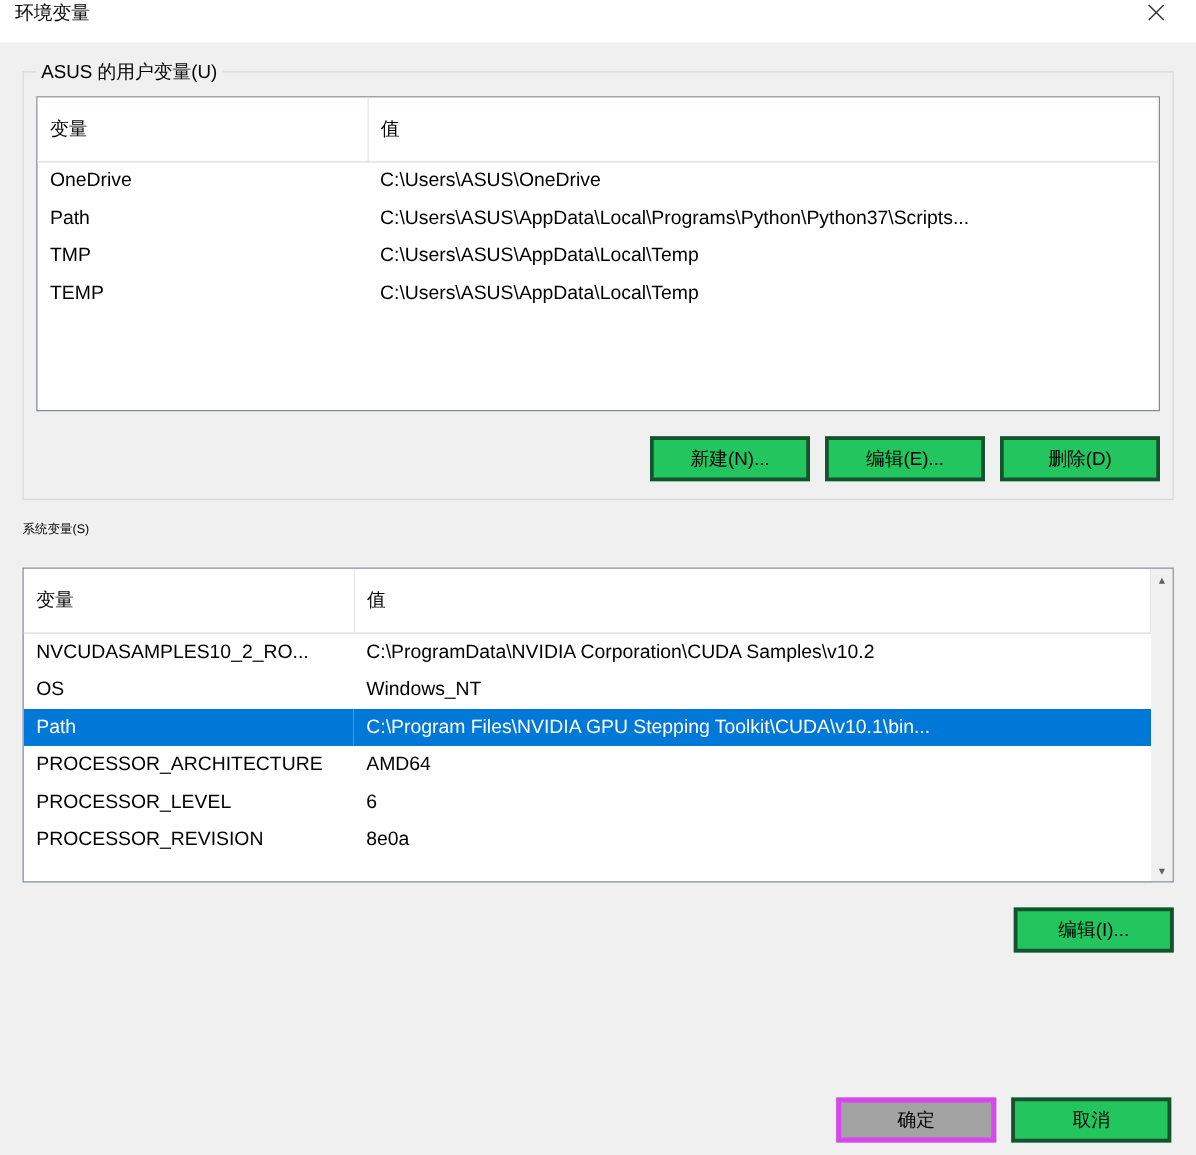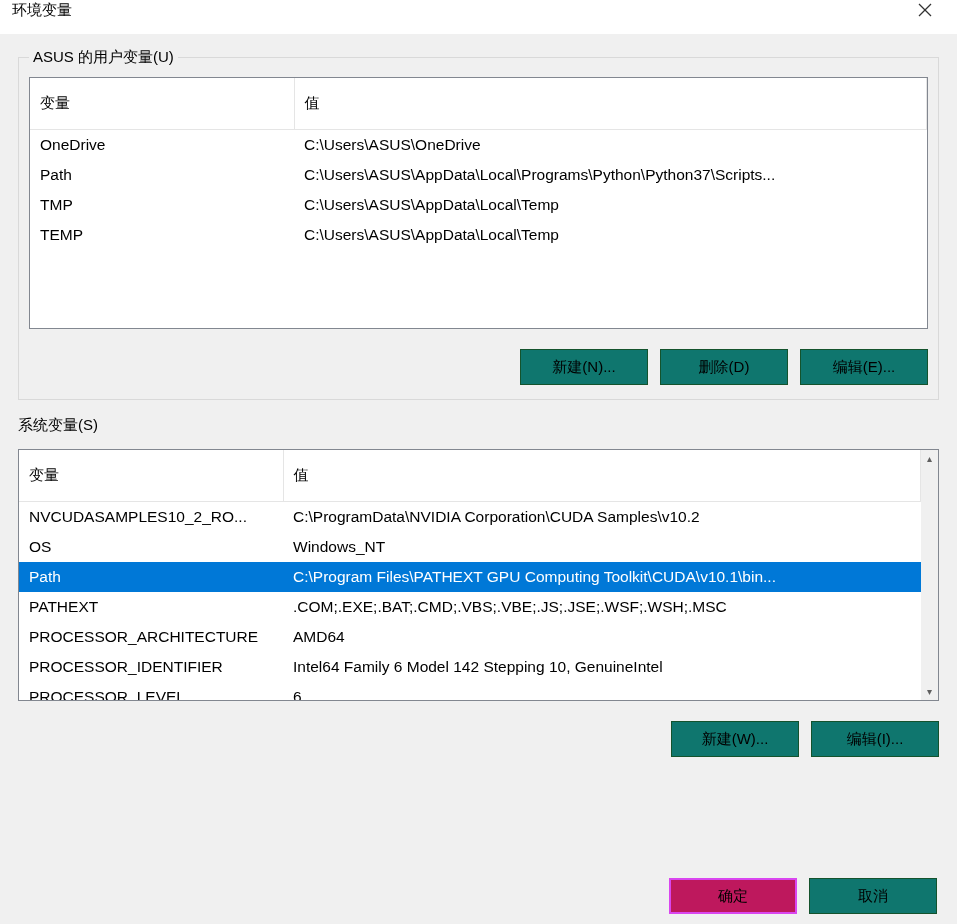--- a/index.html
+++ b/index.html
@@ -78,28 +78,28 @@
 .col-var { width: 264px; }
 .btn-row {
   display: flex;
   justify-content: flex-end;
   gap: 12px;
   margin-top: 20px;
 }
 button {
   width: 128px;
   height: 36px;
-  background: #0f766e;
-  border: 1px solid #14532d;
+  background: #22c55e;
+  border: 3px solid #14532d;
   font-family: inherit;
   font-size: 15px;
   color: #000;
   cursor: pointer;
 }
-button.primary { border: 2px solid #d946ef; background: #be185d; }
+button.primary { border: 4px solid #d946ef; background: #a3a3a3; }
 .scrollbar {
   position: absolute;
   right: 0; top: 0; bottom: 0;
   width: 17px;
   background: #f0f0f0;
   display:flex; flex-direction:column;
 }
 .scroll-arrow {
   height: 17px;
   display:flex; align-items:center; justify-content:center;
@@ -107,21 +107,21 @@
 }
 .scroll-thumb {
   background:#cdcdcd;
   width:100%;
   flex: 0 0 70px;
   margin-top: 90px;
 }
 .scroll-track { flex:1; position:relative; }
 .spacer { flex:1; }
 .sys-group { border:none; padding:0; margin-bottom:16px; }
-.sys-legend { font-size:15px; margin-bottom:14px; padding:0; }
+.sys-legend { font-size:10px; margin-bottom:24px; padding:0; }
 .bottom-row {
   display:flex; justify-content:flex-end; gap:12px;
   padding: 12px 2px 0 0;
 }
 </style>
 </head>
 <body>
 
 <div class="title-bar">
   <span class="title-text">环境变量</span>
@@ -164,22 +164,22 @@
             </tr>
             <tr>
               <td>TEMP</td>
               <td>C:\Users\ASUS\AppData\Local\Temp</td>
             </tr>
           </tbody>
       </table>
     </div>
     <div class="btn-row">
       <button>新建(N)...</button>
+      <button>编辑(E)...</button>
       <button>删除(D)</button>
-      <button>编辑(E)...</button>
     </div>
   </fieldset>
 
   <div class="sys-group">
     <div class="sys-legend">系统变量(S)</div>
     <div class="table-wrap sys-table">
       <table style="width:calc(100% - 17px)">
         <colgroup>
             <col class="col-var">
             <col>
@@ -194,54 +194,45 @@
             <tr>
               <td>NVCUDASAMPLES10_2_RO...</td>
               <td>C:\ProgramData\NVIDIA Corporation\CUDA Samples\v10.2</td>
             </tr>
             <tr>
               <td>OS</td>
               <td>Windows_NT</td>
             </tr>
             <tr class="sel">
               <td>Path</td>
-              <td>C:\Program Files\PATHEXT GPU Computing Toolkit\CUDA\v10.1\bin...</td>
-            </tr>
-            <tr>
-              <td>PATHEXT</td>
-              <td>.COM;.EXE;.BAT;.CMD;.VBS;.VBE;.JS;.JSE;.WSF;.WSH;.MSC</td>
+              <td>C:\Program Files\NVIDIA GPU Stepping Toolkit\CUDA\v10.1\bin...</td>
             </tr>
             <tr>
               <td>PROCESSOR_ARCHITECTURE</td>
               <td>AMD64</td>
-            </tr>
-            <tr>
-              <td>PROCESSOR_IDENTIFIER</td>
-              <td>Intel64 Family 6 Model 142 Stepping 10, GenuineIntel</td>
             </tr>
             <tr>
               <td>PROCESSOR_LEVEL</td>
               <td>6</td>
             </tr>
             <tr>
               <td>PROCESSOR_REVISION</td>
               <td>8e0a</td>
             </tr>
           </tbody>
       </table>
       <div class="scrollbar">
         <div class="scroll-arrow">▴</div>
         <div class="scroll-track">
           <div class="scroll-thumb"></div>
         </div>
         <div class="scroll-arrow">▾</div>
       </div>
     </div>
     <div class="btn-row">
-      <button>新建(W)...</button>
       <button>编辑(I)...</button>
     </div>
   </div>
 
   <div class="spacer"></div>
 
   <div class="bottom-row">
     <button class="primary">确定</button>
     <button>取消</button>
   </div>

